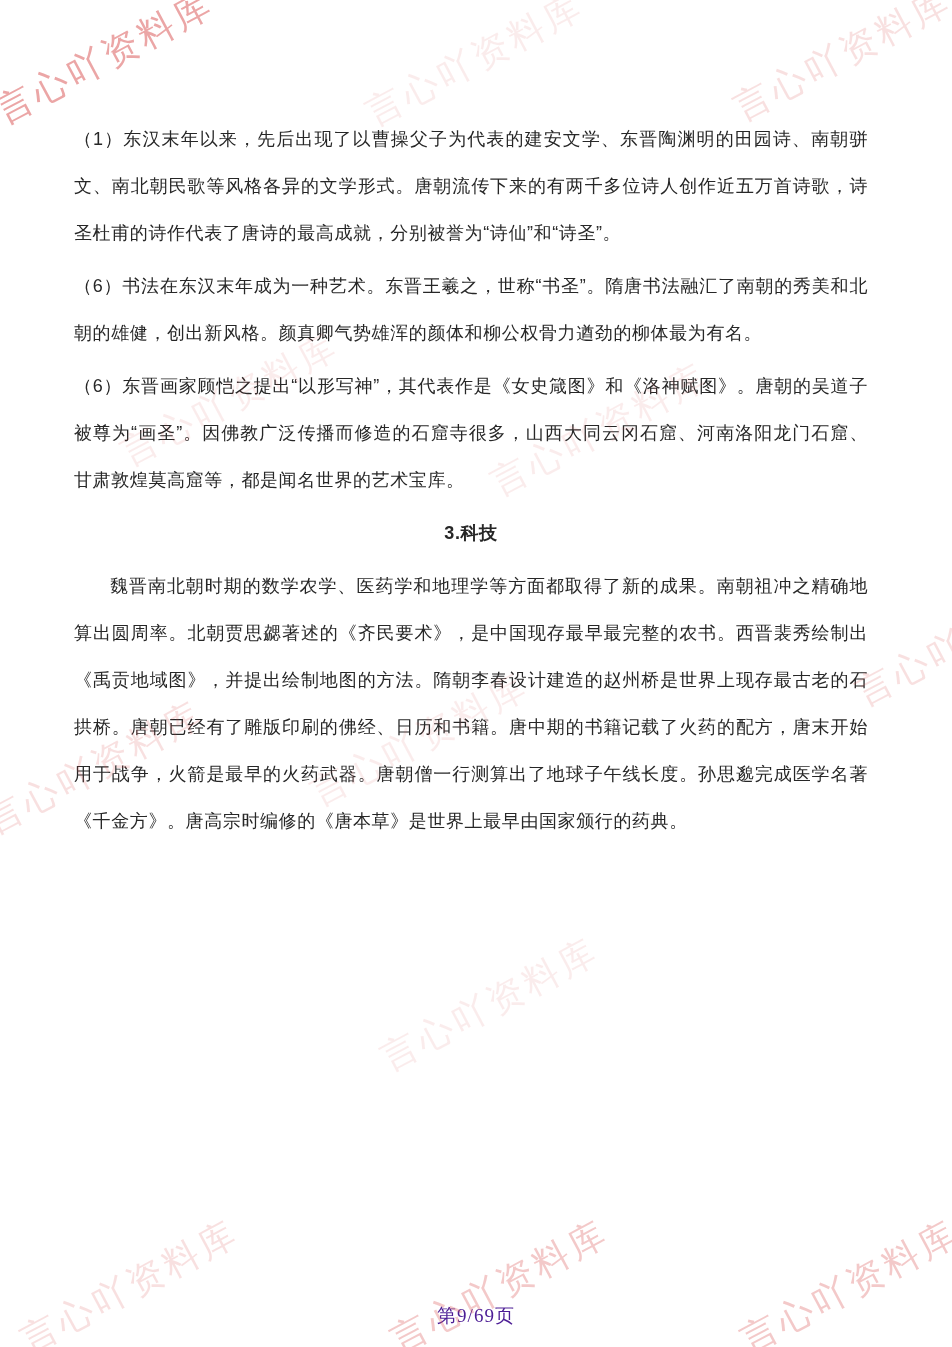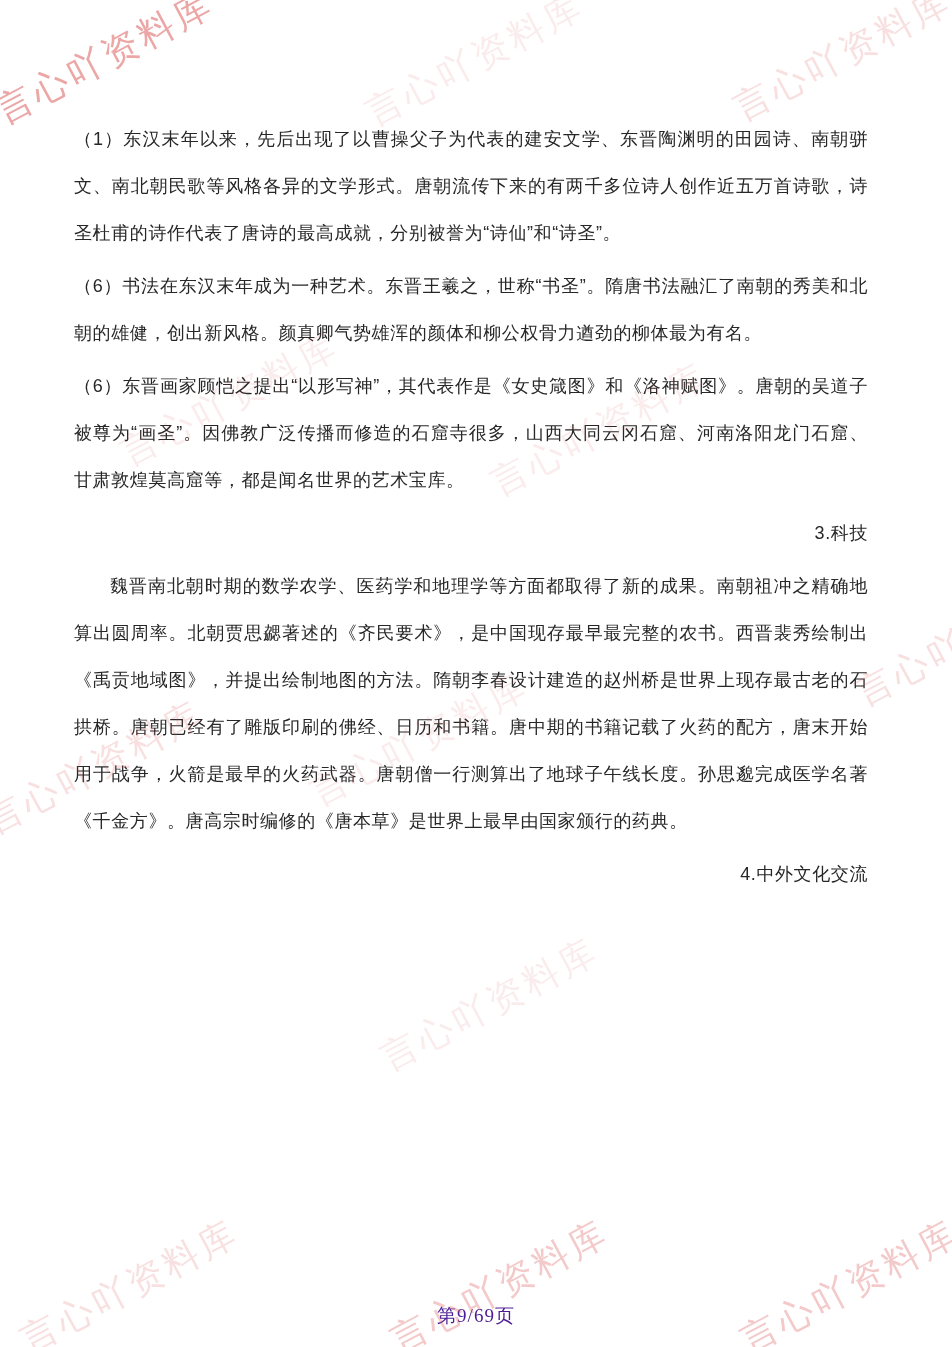--- a/index.html
+++ b/index.html
@@ -28,21 +28,22 @@
     font-size: 18px;
     font-weight: 400;
     line-height: 47px;
     letter-spacing: 0.6px;
     text-align: justify;
   }
   .content p.indent {
     text-indent: 2em;
   }
   .content h2 {
-    text-align: right;
+    text-align: center;
+    font-weight: bold;
   }
   .footer {
     position: absolute;
     left: 0;
     right: 0;
     bottom: 18px;
     text-align: center;
     z-index: 1;
   }
   .footer span {
@@ -78,21 +79,20 @@
 <div class="page">
 
   <main class="content">
     <p>（1）东汉末年以来，先后出现了以曹操父子为代表的建安文学、东晋陶渊明的田园诗、南朝骈文、南北朝民歌等风格各异的文学形式。唐朝流传下来的有两千多位诗人创作近五万首诗歌，诗圣杜甫的诗作代表了唐诗的最高成就，分别被誉为“诗仙”和“诗圣”。</p>
     <p>（6）书法在东汉末年成为一种艺术。东晋王羲之，世称“书圣”。隋唐书法融汇了南朝的秀美和北朝的雄健，创出新风格。颜真卿气势雄浑的颜体和柳公权骨力遒劲的柳体最为有名。</p>
     <p>（6）东晋画家顾恺之提出“以形写神”，其代表作是《女史箴图》和《洛神赋图》。唐朝的吴道子被尊为“画圣”。因佛教广泛传播而修造的石窟寺很多，山西大同云冈石窟、河南洛阳龙门石窟、甘肃敦煌莫高窟等，都是闻名世界的艺术宝库。</p>
 
     <h2>3.科技</h2>
     <p class="indent">魏晋南北朝时期的数学农学、医药学和地理学等方面都取得了新的成果。南朝祖冲之精确地算出圆周率。北朝贾思勰著述的《齐民要术》，是中国现存最早最完整的农书。西晋裴秀绘制出《禹贡地域图》，并提出绘制地图的方法。隋朝李春设计建造的赵州桥是世界上现存最古老的石拱桥。唐朝已经有了雕版印刷的佛经、日历和书籍。唐中期的书籍记载了火药的配方，唐末开始用于战争，火箭是最早的火药武器。唐朝僧一行测算出了地球子午线长度。孙思邈完成医学名著《千金方》。唐高宗时编修的《唐本草》是世界上最早由国家颁行的药典。</p>
 
-    <h2>4.中外文化交流</h2>
   </main>
 
   <footer class="footer">
     <span>第9/69页</span>
   </footer>
 
   <div class="watermark-layer">
     <span class="wm op-strong" style="left:105px; top:58px;">言心吖资料库</span>
     <span class="wm op-faint" style="left:475px; top:60px;">言心吖资料库</span>
     <span class="wm op-light" style="left:843px; top:55px;">言心吖资料库</span>

